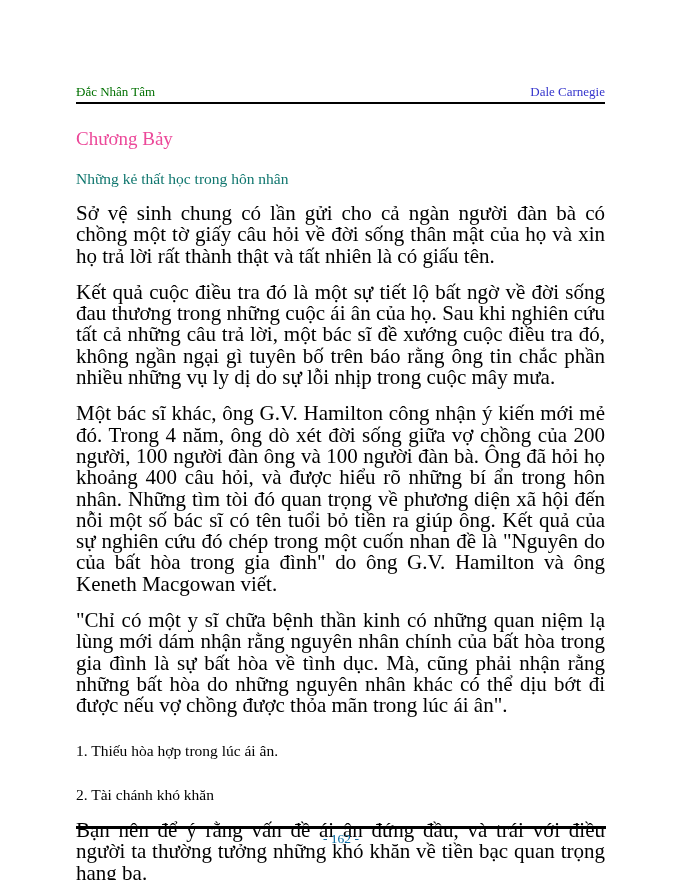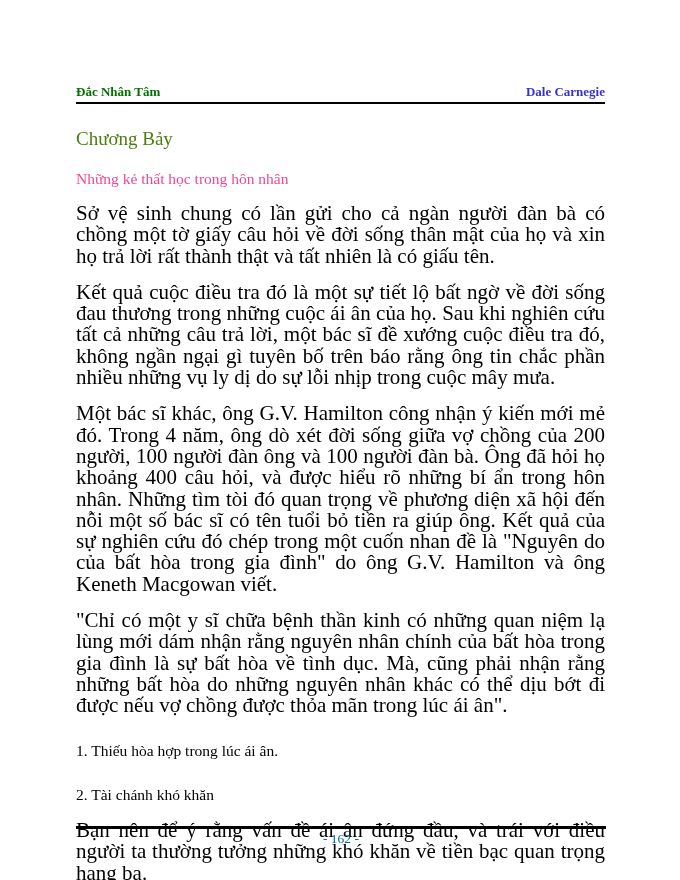--- a/index.html
+++ b/index.html
@@ -21,36 +21,35 @@
     padding: 36px 75px 0 76px;
   }
   .header {
     display: flex;
     justify-content: space-between;
     align-items: flex-end;
     font-size: 13px;
     line-height: 15px;
     padding-bottom: 3px;
     border-bottom: 2px solid #000000;
-    font-weight: bold;
   }
   .header .h-left  { color: #007000; }
   .header .h-right { color: #3333cc; margin-top: 48px; }
   h1.chapter {
     margin: 24px 0 0 0;
     font-size: 19px;
     font-weight: normal;
-    color: #4d7c0f;
+    color: #ec4899;
     line-height: 22px;
   }
   h2.section {
     margin: 19px 0 0 0;
     font-size: 15.5px;
     font-weight: normal;
-    color: #ec4899;
+    color: #0f766e;
     line-height: 19px;
   }
   p.body-par {
     margin: 15px 0 0 0;
     font-size: 21px;
     line-height: 21.3px;
     text-align: justify;
   }
   p.list-par {
     margin: 23px 0 0 0;

